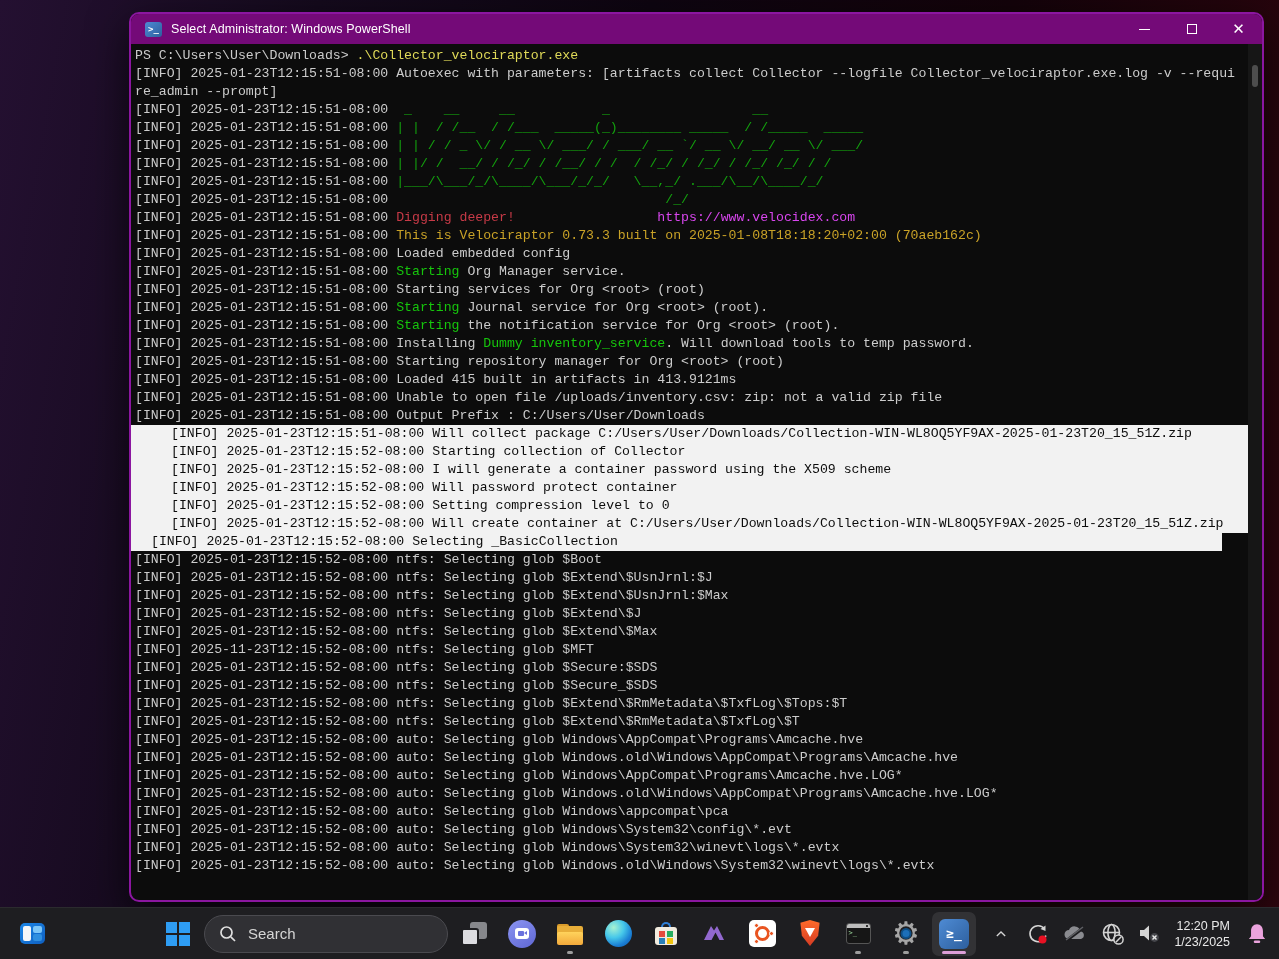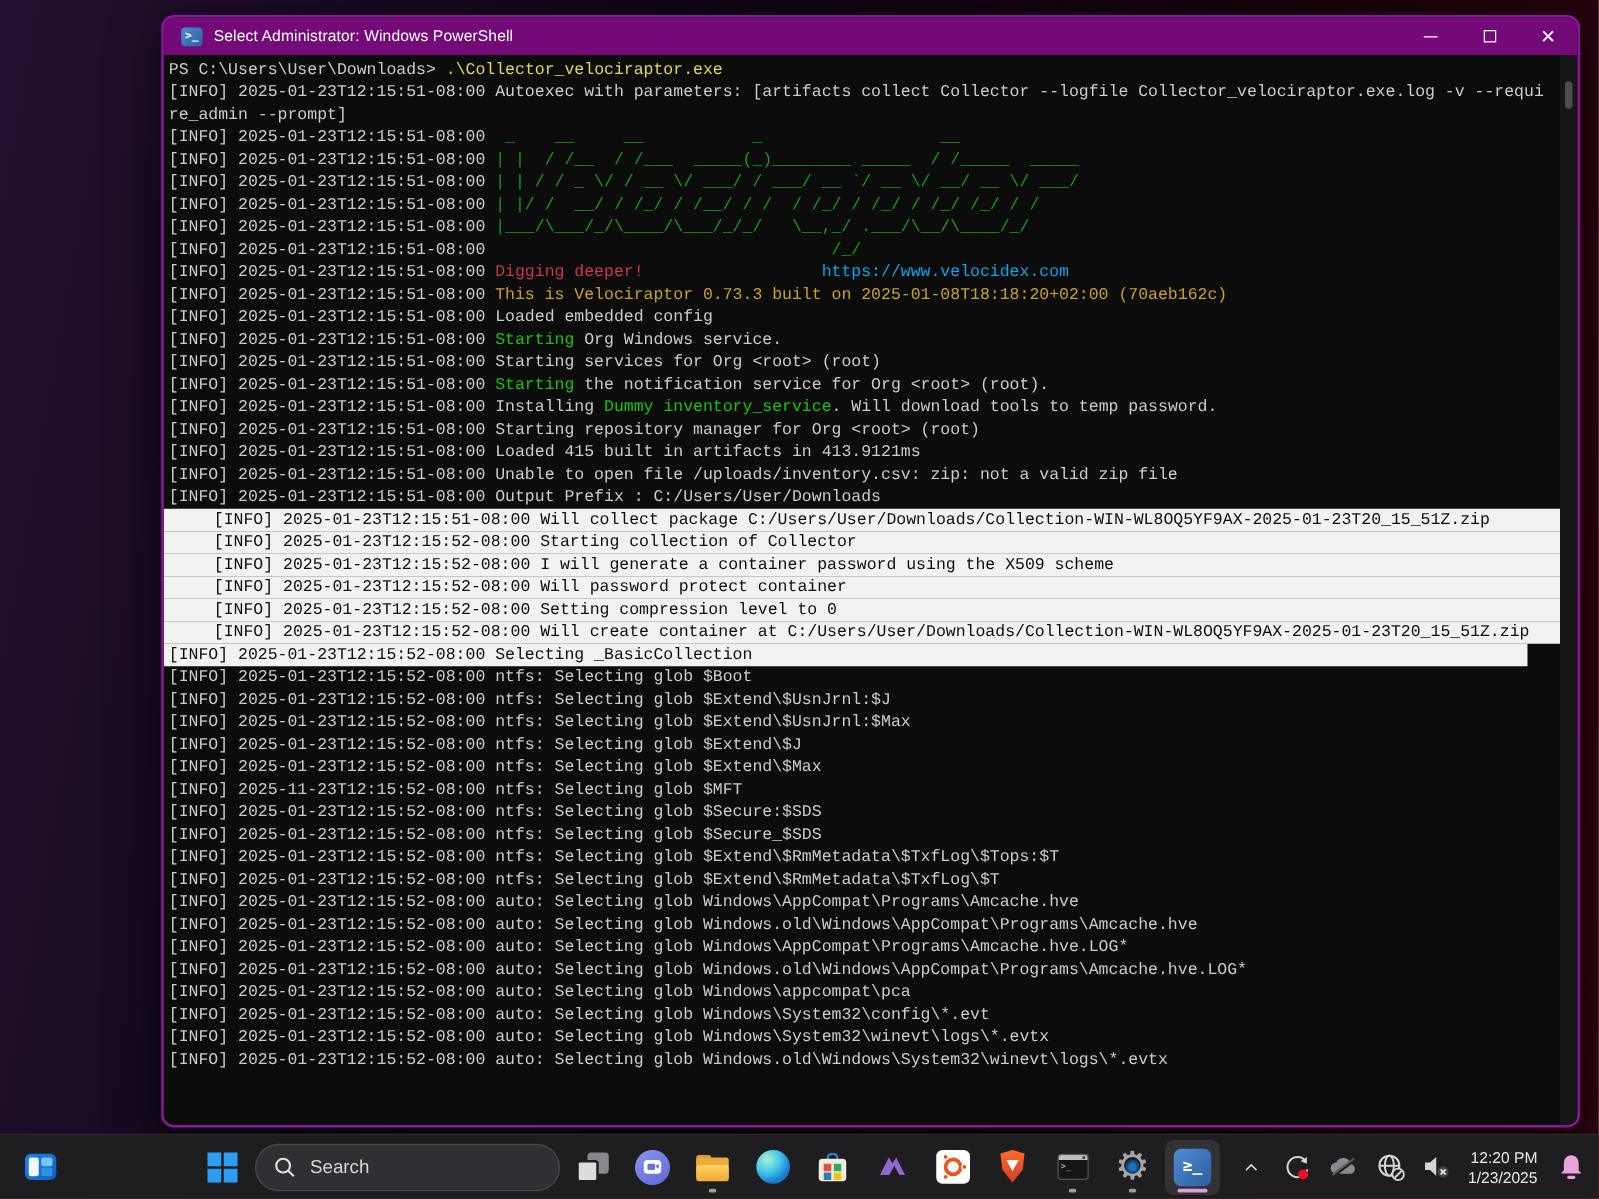--- a/index.html
+++ b/index.html
@@ -36,28 +36,28 @@
   .console {
     position:absolute; left:0; right:14px; top:30px; bottom:0;
     padding-top:3px; overflow:hidden;
     font-family:"Liberation Mono","DejaVu Sans Mono", monospace;
     font-size:13.2px; line-height:18px; color:#cccccc;
   }
   .line { height:18px; white-space:pre; padding-left:4px; }
   .g   { color:#16c60c; }
   .gb  { color:#13a10e; }
   .r   { color:#c73a47; }
-  .b   { color:#0ea5e9; }
+  .b   { color:#d946ef; }
   .y   { color:#c9a227; }
   .cmd { color:#e0da58; }
   .sel { background:#f2f2f2;padding-left:40px; }
   .sel, .sel span { color:#0c0c0c !important; }
   .sel-part .sel-inner {
     display:inline-block; min-width:1091px; height:18px;
-    margin-left:-4px; padding-left:4px;
+    margin-left:-4px; padding-left:20px;
     background:#f2f2f2;
   }
   .sel-part .sel-inner, .sel-part .sel-inner span { color:#0c0c0c !important; }
 
   .scrollbar { position:absolute; right:0; top:30px; bottom:0; width:14px; background:#161616; }
   .scroll-thumb { position:absolute; top:21px; left:4px; width:6px; height:22px; background:#4d4d4d; border-radius:3px; }
 
   
   .taskbar {
     position:absolute; left:0; right:0; bottom:0; height:52px;
@@ -167,22 +167,23 @@
       <div class="line"><span>re_admin --prompt]</span></div>
       <div class="line"><span>[INFO] 2025-01-23T12:15:51-08:00 </span><span class="gb"> _    __     __           _                  __</span></div>
       <div class="line"><span>[INFO] 2025-01-23T12:15:51-08:00 </span><span class="gb">| |  / /__  / /___  _____(_)________ _____  / /_____  _____</span></div>
       <div class="line"><span>[INFO] 2025-01-23T12:15:51-08:00 </span><span class="gb">| | / / _ \/ / __ \/ ___/ / ___/ __ `/ __ \/ __/ __ \/ ___/</span></div>
       <div class="line"><span>[INFO] 2025-01-23T12:15:51-08:00 </span><span class="gb">| |/ /  __/ / /_/ / /__/ / /  / /_/ / /_/ / /_/ /_/ / /</span></div>
       <div class="line"><span>[INFO] 2025-01-23T12:15:51-08:00 </span><span class="gb">|___/\___/_/\____/\___/_/_/   \__,_/ .___/\__/\____/_/</span></div>
       <div class="line"><span>[INFO] 2025-01-23T12:15:51-08:00 </span><span class="gb">                                  /_/</span></div>
       <div class="line"><span>[INFO] 2025-01-23T12:15:51-08:00 </span><span class="r">Digging deeper!</span><span>                  </span><span class="b">https://www.velocidex.com</span></div>
       <div class="line"><span>[INFO] 2025-01-23T12:15:51-08:00 </span><span class="y">This is Velociraptor 0.73.3 built on 2025-01-08T18:18:20+02:00 (70aeb162c)</span></div>
       <div class="line"><span>[INFO] 2025-01-23T12:15:51-08:00 Loaded embedded config</span></div>
-      <div class="line"><span>[INFO] 2025-01-23T12:15:51-08:00 </span><span class="g">Starting</span><span> Org Windows service.</span></div>
+      <div class="line"><span>[INFO] 2025-01-23T12:15:51-08:00 </span><span class="g">Starting</span><span> Org Manager service.</span></div>
       <div class="line"><span>[INFO] 2025-01-23T12:15:51-08:00 Starting services for Org &lt;root&gt; (root)</span></div>
+      <div class="line"><span>[INFO] 2025-01-23T12:15:51-08:00 </span><span class="g">Starting</span><span> Journal service for Org &lt;root&gt; (root).</span></div>
       <div class="line"><span>[INFO] 2025-01-23T12:15:51-08:00 </span><span class="g">Starting</span><span> the notification service for Org &lt;root&gt; (root).</span></div>
       <div class="line"><span>[INFO] 2025-01-23T12:15:51-08:00 Installing </span><span class="g">Dummy inventory_service</span><span>. Will download tools to temp password.</span></div>
       <div class="line"><span>[INFO] 2025-01-23T12:15:51-08:00 Starting repository manager for Org &lt;root&gt; (root)</span></div>
       <div class="line"><span>[INFO] 2025-01-23T12:15:51-08:00 Loaded 415 built in artifacts in 413.9121ms</span></div>
       <div class="line"><span>[INFO] 2025-01-23T12:15:51-08:00 Unable to open file /uploads/inventory.csv: zip: not a valid zip file</span></div>
       <div class="line"><span>[INFO] 2025-01-23T12:15:51-08:00 Output Prefix : C:/Users/User/Downloads</span></div>
       <div class="line sel"><span>[INFO] 2025-01-23T12:15:51-08:00 Will collect package C:/Users/User/Downloads/Collection-WIN-WL8OQ5YF9AX-2025-01-23T20_15_51Z.zip</span></div>
       <div class="line sel"><span>[INFO] 2025-01-23T12:15:52-08:00 Starting collection of Collector</span></div>
       <div class="line sel"><span>[INFO] 2025-01-23T12:15:52-08:00 I will generate a container password using the X509 scheme</span></div>
       <div class="line sel"><span>[INFO] 2025-01-23T12:15:52-08:00 Will password protect container</span></div>

